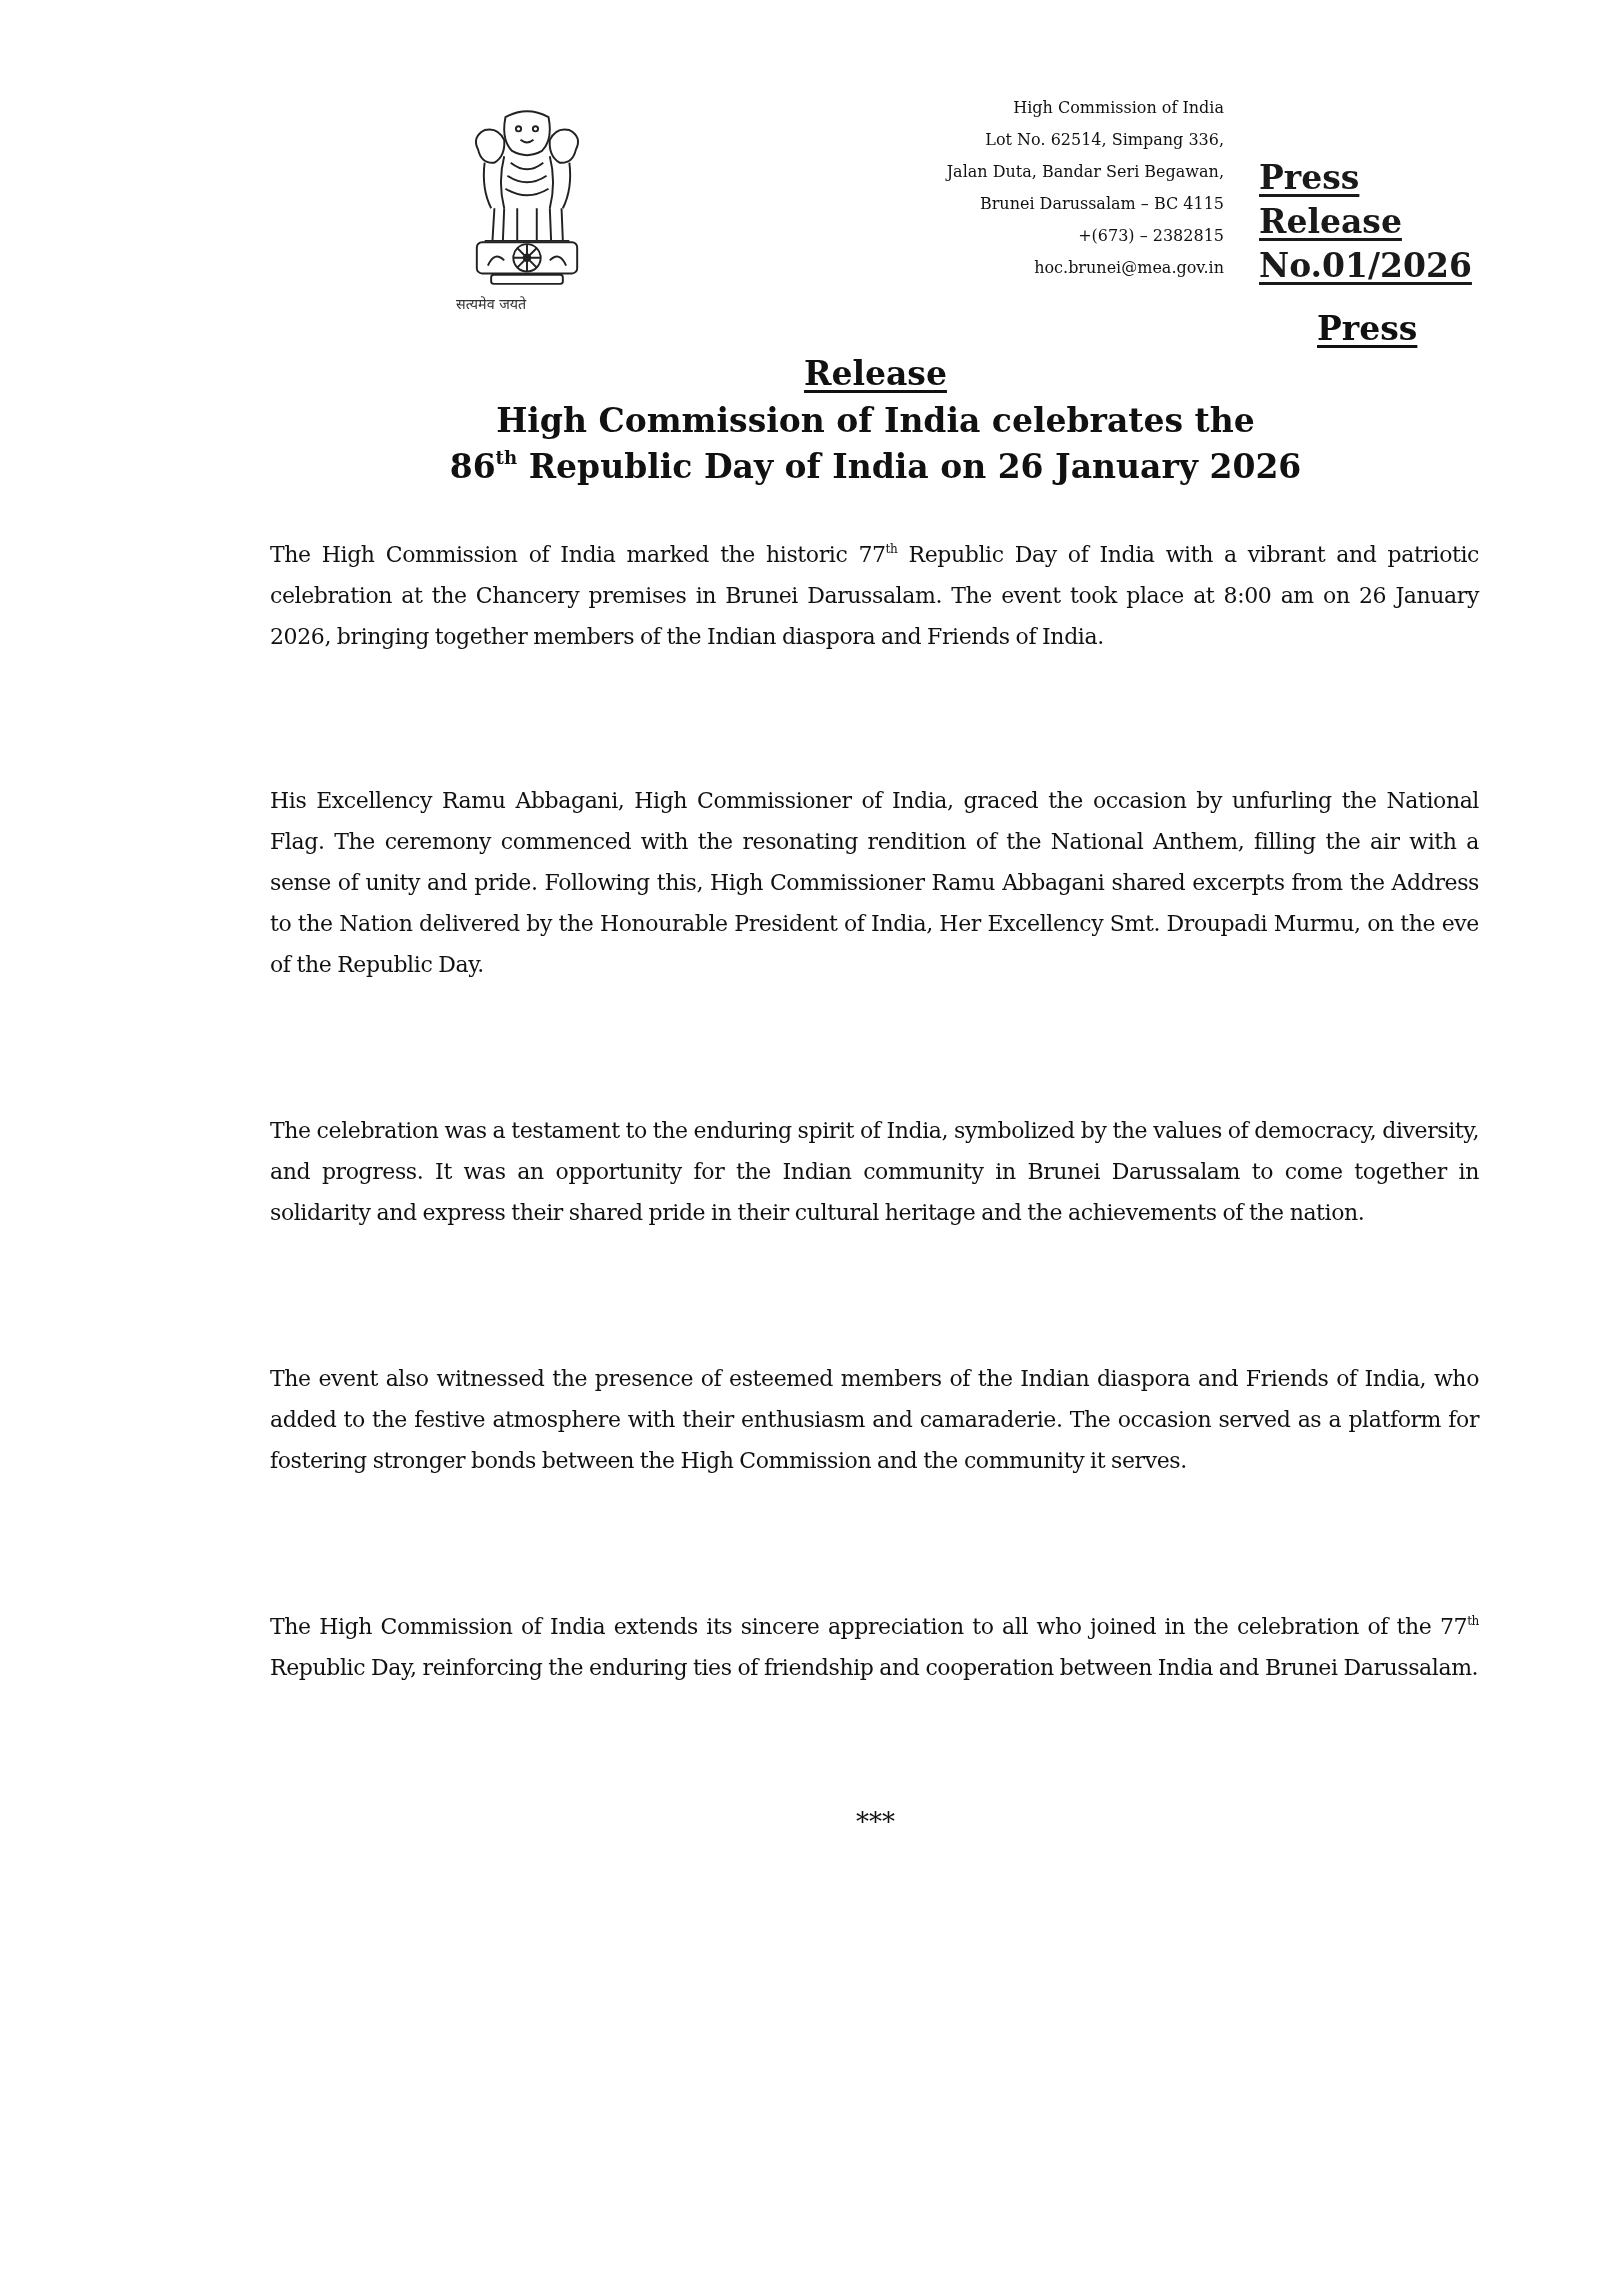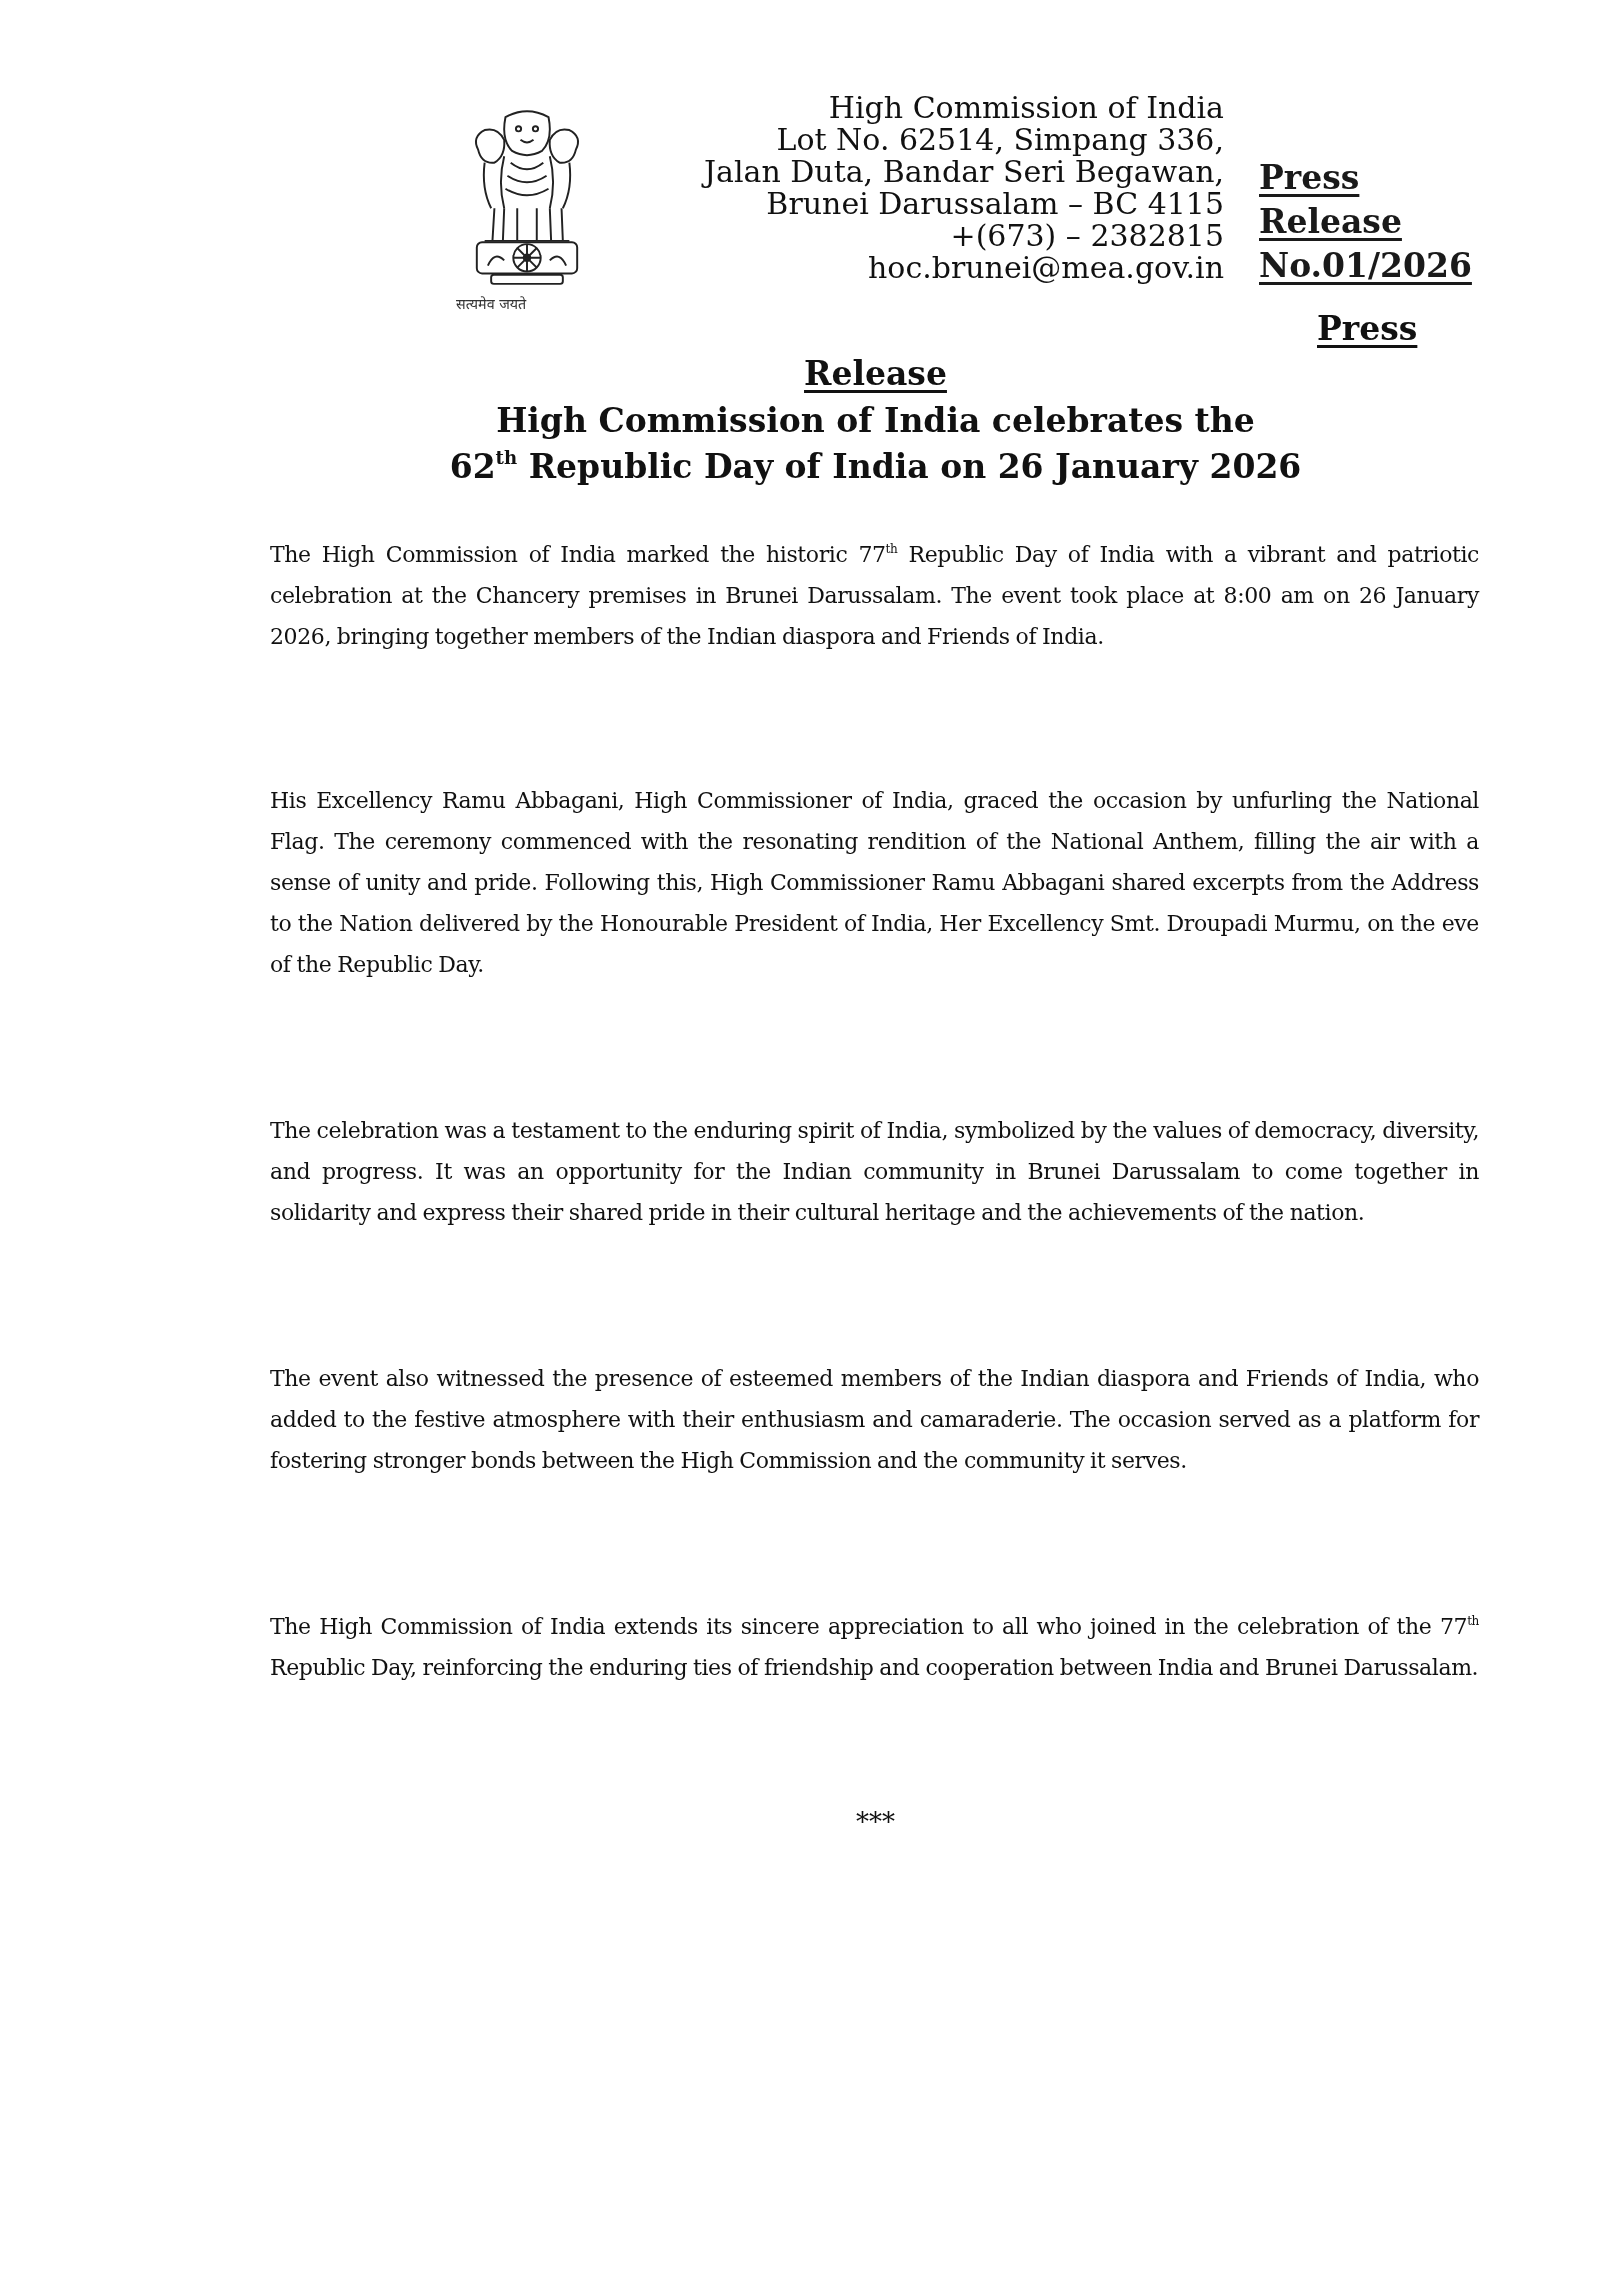--- a/index.html
+++ b/index.html
@@ -43,21 +43,21 @@
       color: #333;
     }
 
     
     .address {
       position: absolute;
       right: 393px; 
       top: 92px;
       text-align: right;
       font-family: "DejaVu Serif", serif;
-      font-size: 30px;
+      font-size: 16px;
       line-height: 32px;
       color: #111;
     }
     .address .line { display: block; white-space: nowrap; }
     .address .email { font-weight: normal; }
 
     
     .pr-number {
       position: absolute;
       left: 1259px;
@@ -217,21 +217,21 @@
     <span class="line"><span>No.01/2026</span></span>
   </div>
 
   <div class="press-right">Press</div>
   <div class="release-center">
     <span>Release</span>
   </div>
 
   <div class="title">
     <span class="line">High Commission of India celebrates the</span>
-    <span class="line"><span>62</span><sup>th</sup><span> Republic Day of India on 26 January 2026</span></span>
+    <span class="line"><span>86</span><sup>th</sup><span> Republic Day of India on 26 January 2026</span></span>
   </div>
 
   <p class="body-text p1" style="margin:0"><span>The High Commission of India marked the historic 77</span><sup>th</sup><span> Republic Day of India with a vibrant and patriotic celebration at the Chancery premises in Brunei Darussalam. The event took place at 8:00 am on 26 January 2026, bringing together members of the Indian diaspora and Friends of India.</span></p>
 
   <p class="body-text p2" style="margin:0">His Excellency Ramu Abbagani, High Commissioner of India, graced the occasion by unfurling the National Flag. The ceremony commenced with the resonating rendition of the National Anthem, filling the air with a sense of unity and pride. Following this, High Commissioner Ramu Abbagani shared excerpts from the Address to the Nation delivered by the Honourable President of India, Her Excellency Smt. Droupadi Murmu, on the eve of the Republic Day.</p>
 
   <p class="body-text p4" style="margin:0">The event also witnessed the presence of esteemed members of the Indian diaspora and Friends of India, who added to the festive atmosphere with their enthusiasm and camaraderie. The occasion served as a platform for fostering stronger bonds between the High Commission and the community it serves.</p>
 
   <p class="body-text p3" style="margin:0">The celebration was a testament to the enduring spirit of India, symbolized by the values of democracy, diversity, and progress. It was an opportunity for the Indian community in Brunei Darussalam to come together in solidarity and express their shared pride in their cultural heritage and the achievements of the nation.</p>
 

